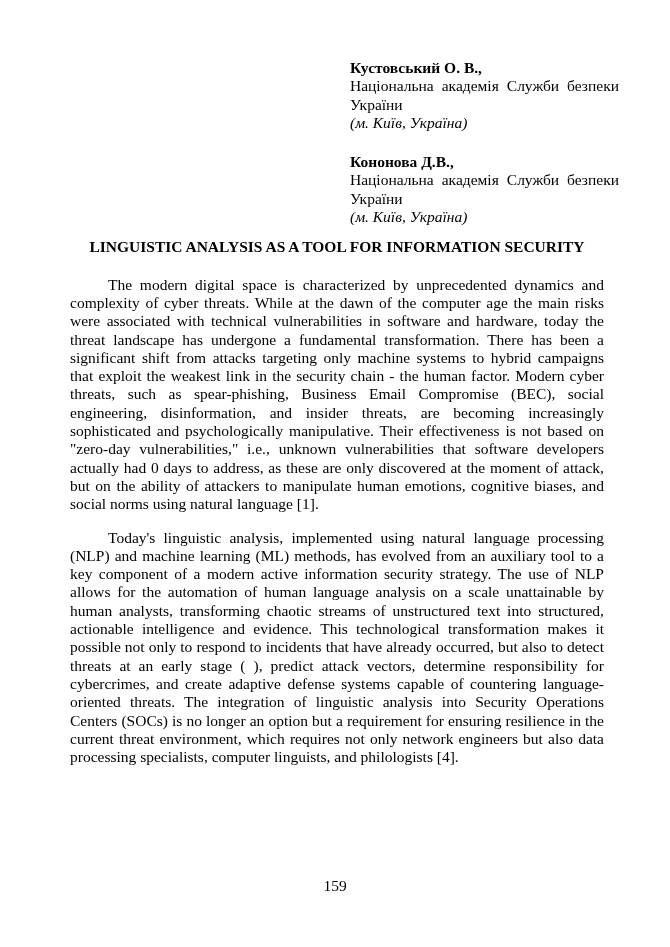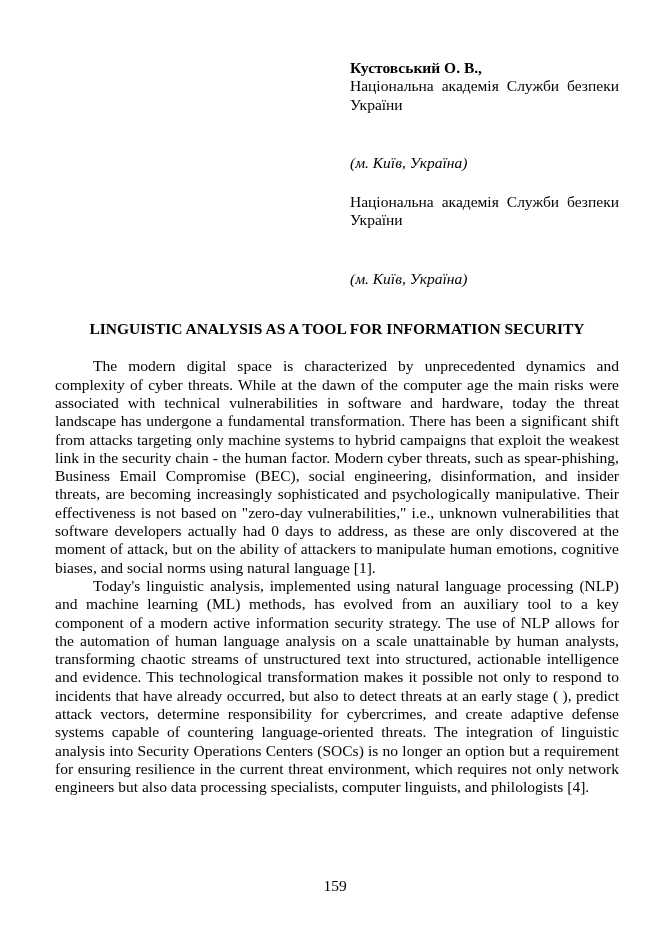--- a/index.html
+++ b/index.html
@@ -28,31 +28,30 @@
       text-align: justify;
     }
     .author-block.second {
       margin-top: 21px;
     }
     .author-name {
       font-weight: bold;
     }
     .author-location {
       font-style: italic;
-      margin-top: 40px;
     }
     .paper-title {
       font-size: 15.5px;
       font-weight: bold;
       text-align: center;
-      margin: 32px 0 19px 0;
+      margin: 12px 0 19px 0;
       line-height: 18.3px;
     }
     .body-para {
-      margin: 0;
+      margin: 15px;
       text-align: justify;
       text-indent: 38px;
     }
     .page-footer {
       position: absolute;
       top: 877px;
       left: 0;
       right: 0;
       text-align: center;
     }
@@ -62,20 +61,21 @@
 
 <div class="page">
 
   <div class="author-block">
     <div class="author-name">Кустовський О. В.,</div>
     <div class="author-affiliation">Національна академія Служби безпеки України</div>
     <div class="author-location">(м. Київ, Україна)</div>
   </div>
 
   <div class="author-block second">
+    <div class="author-name">Кононова Д.В.,</div>
     <div class="author-affiliation">Національна академія Служби безпеки України</div>
     <div class="author-location">(м. Київ, Україна)</div>
   </div>
 
   <h1 class="paper-title">LINGUISTIC ANALYSIS AS A TOOL FOR INFORMATION SECURITY</h1>
 
   <p class="body-para">The modern digital space is characterized by unprecedented dynamics and complexity of cyber threats. While at the dawn of the computer age the main risks were associated with technical vulnerabilities in software and hardware, today the threat landscape has undergone a fundamental transformation. There has been a significant shift from attacks targeting only machine systems to hybrid campaigns that exploit the weakest link in the security chain - the human factor. Modern cyber threats, such as spear-phishing, Business Email Compromise (BEC), social engineering, disinformation, and insider threats, are becoming increasingly sophisticated and psychologically manipulative. Their effectiveness is not based on "zero-day vulnerabilities," i.e., unknown vulnerabilities that software developers actually had 0 days to address, as these are only discovered at the moment of attack, but on the ability of attackers to manipulate human emotions, cognitive biases, and social norms using natural language [1].</p>
   <p class="body-para">Today's linguistic analysis, implemented using natural language processing (NLP) and machine learning (ML) methods, has evolved from an auxiliary tool to a key component of a modern active information security strategy. The use of NLP allows for the automation of human language analysis on a scale unattainable by human analysts, transforming chaotic streams of unstructured text into structured, actionable intelligence and evidence. This technological transformation makes it possible not only to respond to incidents that have already occurred, but also to detect threats at an early stage ( ), predict attack vectors, determine responsibility for cybercrimes, and create adaptive defense systems capable of countering language-oriented threats. The integration of linguistic analysis into Security Operations Centers (SOCs) is no longer an option but a requirement for ensuring resilience in the current threat environment, which requires not only network engineers but also data processing specialists, computer linguists, and philologists [4].</p>
 
   <div class="page-footer">159</div>

